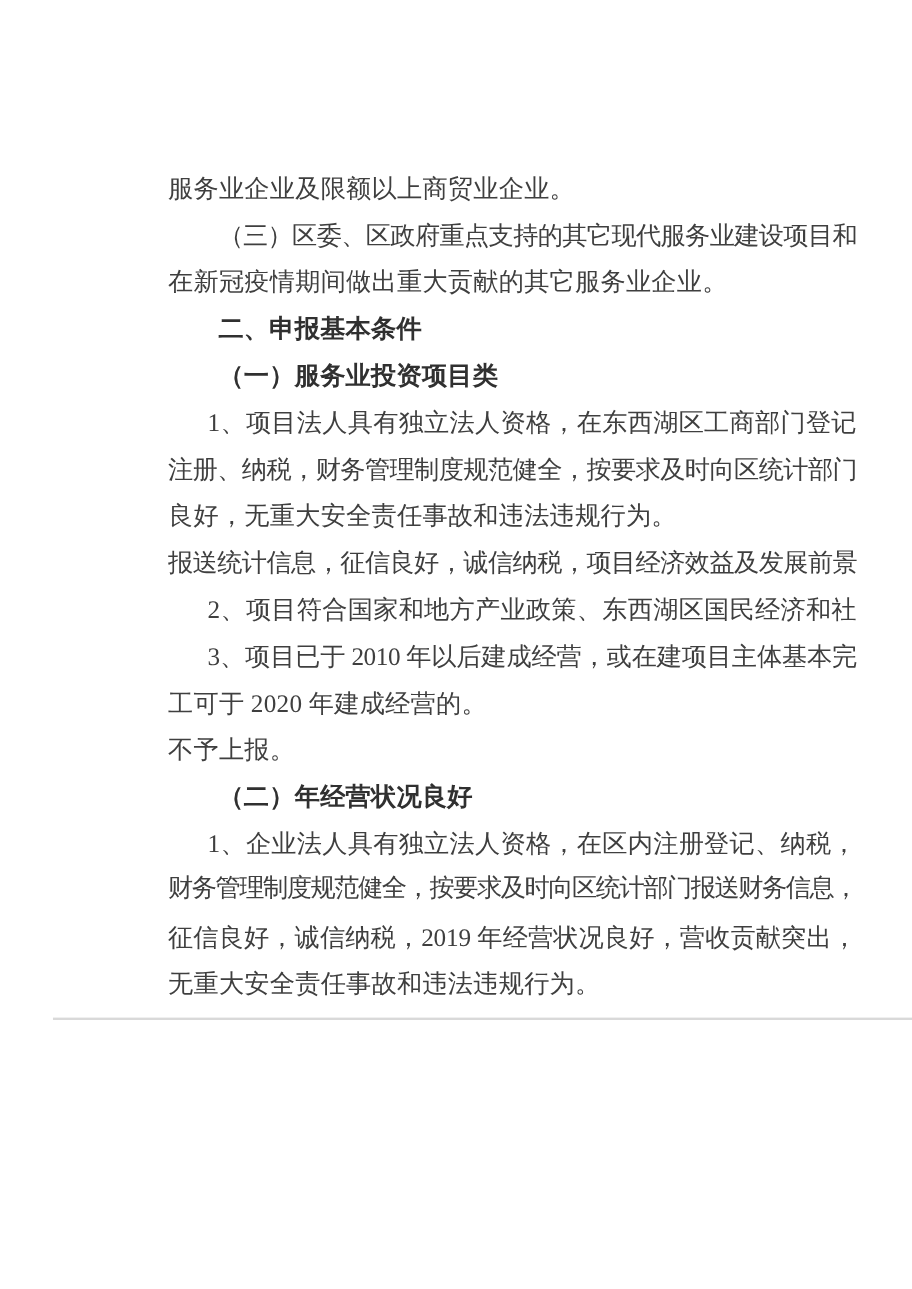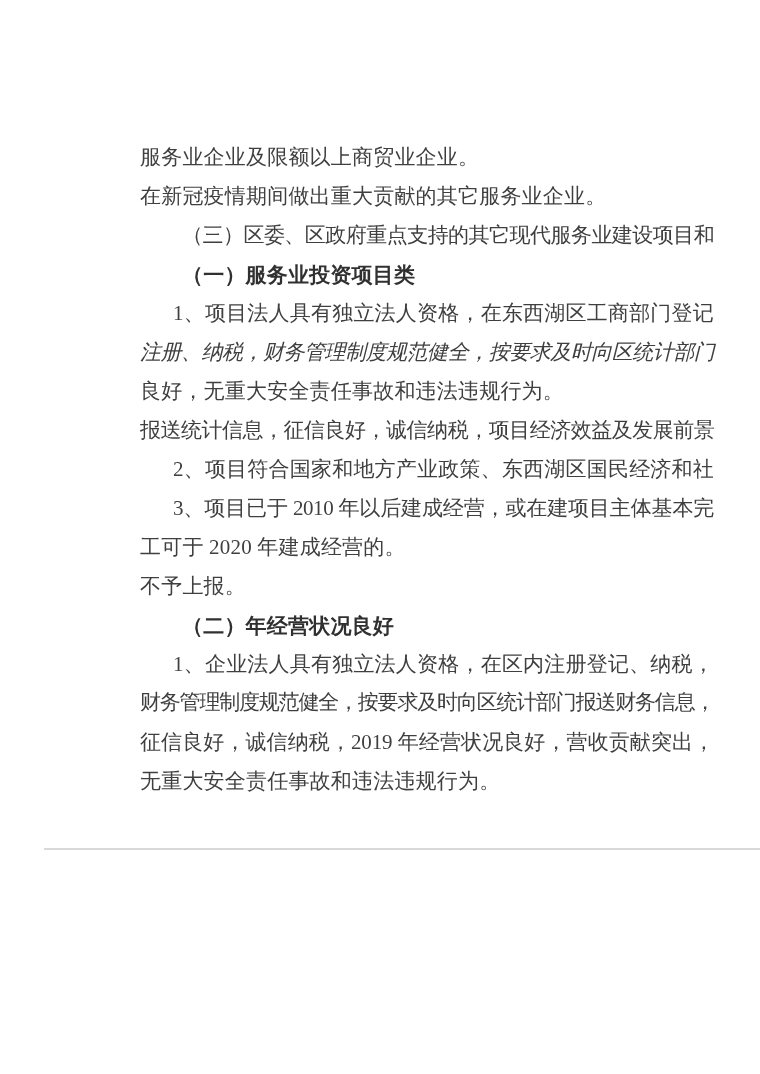--- a/index.html
+++ b/index.html
@@ -78,25 +78,26 @@
     background: var(--artifact, #d9d9d9);
     pointer-events: none;
   }
 </style>
 </head>
 <body>
 
 <div class="page">
   <div class="text-block" id="text-block">
       <div class="line">服务业企业及限额以上商贸业企业。</div>
+      <div class="line indent fill" style="letter-spacing: -0.76px;">（三）区委、区政府重点支持的其它现代服务业建设项目和</div>
       <div class="line">在新冠疫情期间做出重大贡献的其它服务业企业。</div>
-      <div class="line indent fill" style="letter-spacing: -0.76px;">（三）区委、区政府重点支持的其它现代服务业建设项目和</div>
+      <div class="line heading indent">二、申报基本条件</div>
       <div class="line heading indent">（一）服务业投资项目类</div>
       <div class="line indent-num fill">1、项目法人具有独立法人资格，在东西湖区工商部门登记</div>
-      <div class="line fill" style="letter-spacing: -0.74px; font-style: italic;">注册、纳税，财务管理制度规范健全，按要求及时向区统计部门</div>
+      <div class="line fill" style="letter-spacing: -0.74px;">注册、纳税，财务管理制度规范健全，按要求及时向区统计部门</div>
       <div class="line">良好，无重大安全责任事故和违法违规行为。</div>
       <div class="line fill" style="letter-spacing: -0.74px;">报送统计信息，征信良好，诚信纳税，项目经济效益及发展前景</div>
       <div class="line indent-num fill">2、项目符合国家和地方产业政策、东西湖区国民经济和社</div>
       <div class="line indent-num fill" style="letter-spacing: -0.38px;">3、项目已于 2010 年以后建成经营，或在建项目主体基本完</div>
       <div class="line">工可于 2020 年建成经营的。</div>
       <div class="line">不予上报。</div>
       <div class="line heading indent">（二）年经营状况良好</div>
       <div class="line indent-num fill">1、企业法人具有独立法人资格，在区内注册登记、纳税，</div>
       <div class="line fill" style="letter-spacing: -1.46px; font-family: Liberation Mono, monospace;">财务管理制度规范健全，按要求及时向区统计部门报送财务信息，</div>
       <div class="line fill" style="letter-spacing: -0.14px;">征信良好，诚信纳税，2019 年经营状况良好，营收贡献突出，</div>

